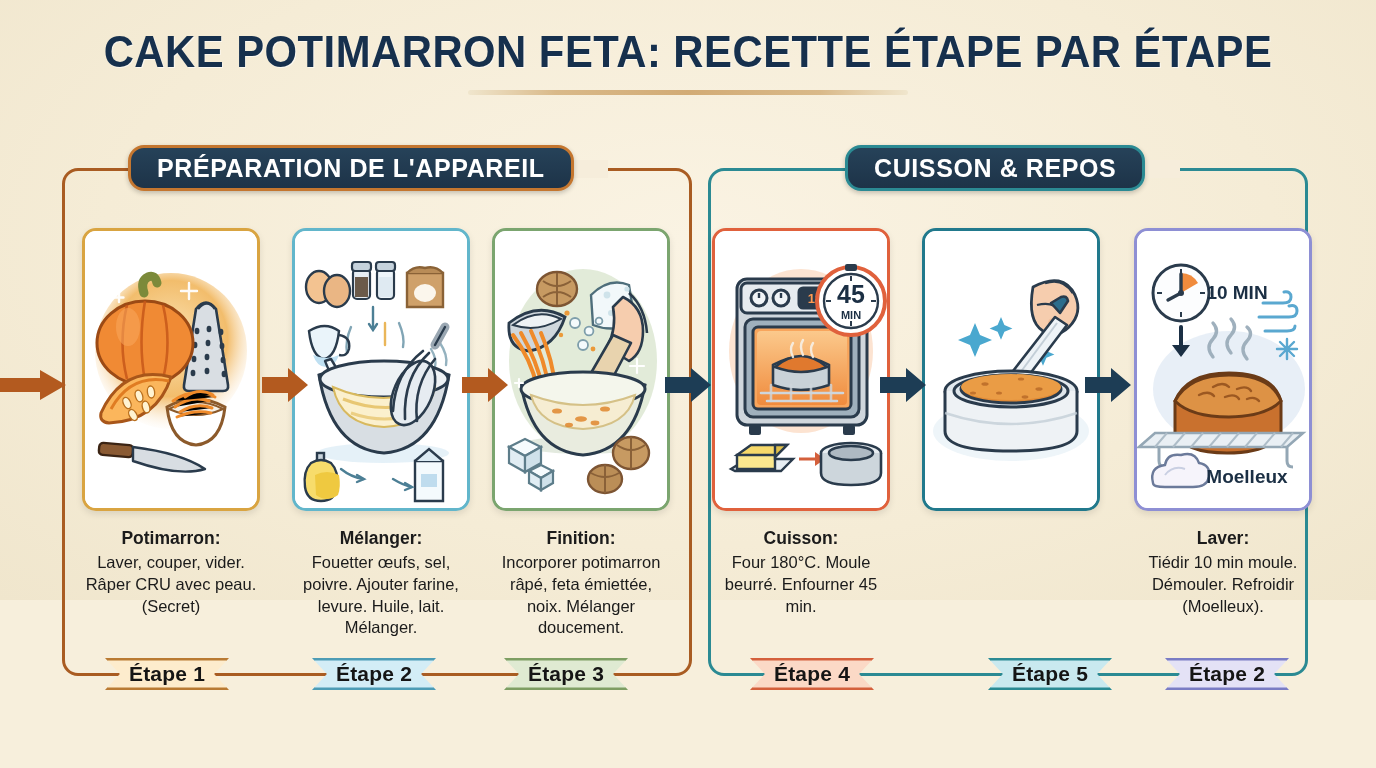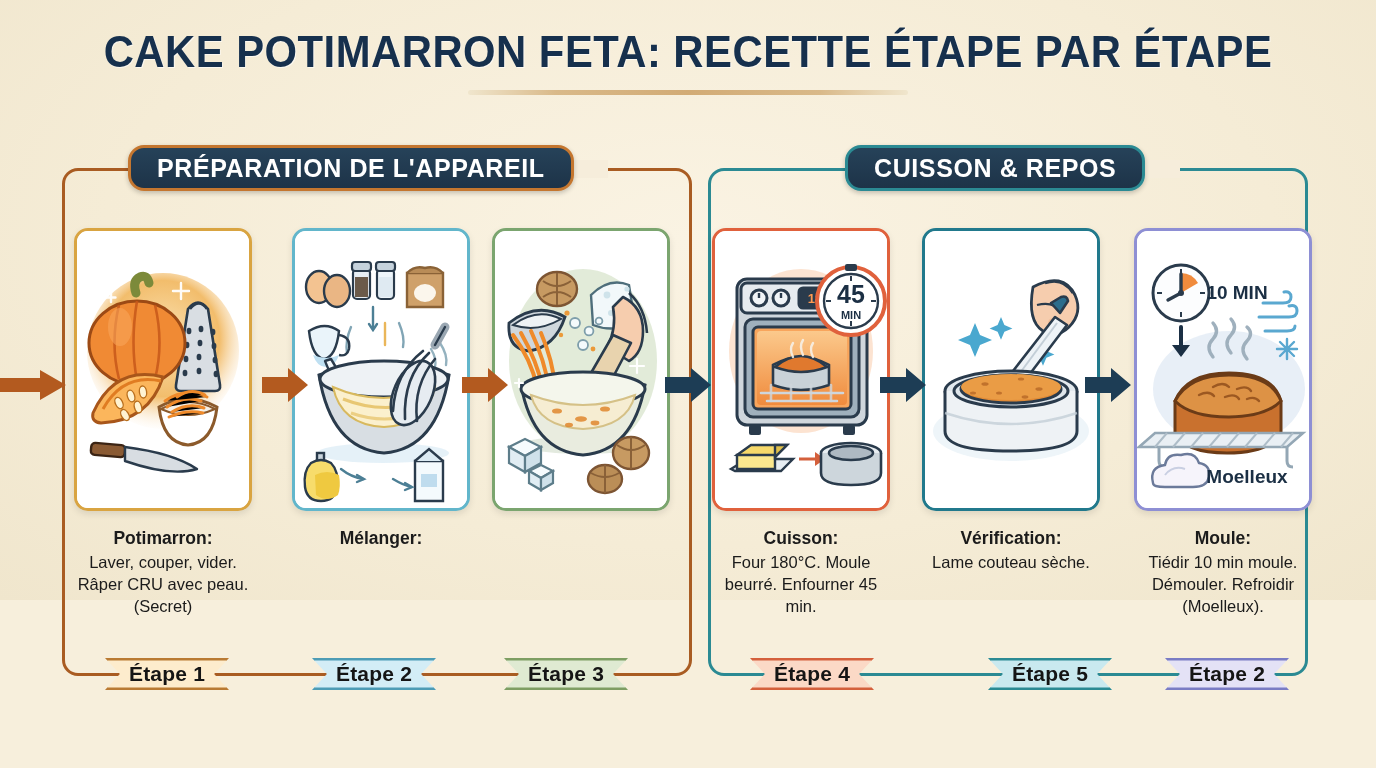--- a/index.html
+++ b/index.html
@@ -142,21 +142,21 @@
   <div class="section-pill" id="pill-1">PRÉPARATION DE L'APPAREIL</div>
   <div class="section-pill" id="pill-2">CUISSON &amp; REPOS</div>
 
   <div class="lead-arrow">
     <svg viewBox="0 0 66 30" width="66" height="30">
       <path d="M0 8 H40 V0 L66 15 L40 30 V22 H0 Z" fill="#b35a1f"></path>
     </svg>
   </div>
 
   <div id="steps-host">
-      <div class="step" style="left: 74px;">
+      <div class="step" style="left: 82px;">
         <div class="card" style="border-color: rgb(217, 164, 65);">
           <svg class="card-art" viewBox="0 0 172 277" width="172" height="277">
       <defs>
               <radialGradient id="g1" cx="50%" cy="42%" r="62%">
         <stop offset="0%" stop-color="#fbe3b4"></stop>
                 <stop offset="60%" stop-color="#f2bd6c"></stop>
                 <stop offset="100%" stop-color="#fff" stop-opacity="0"></stop>
       </radialGradient>
             </defs>
       <rect width="172" height="277" fill="#fff"></rect>
@@ -293,21 +293,21 @@
         <rect x="126" y="243" width="16" height="13" fill="#bfdcee" stroke="none"></rect>
       </g>
       <g stroke="#4c7f95" stroke-width="2.4" fill="none" stroke-linecap="round">
         <path d="M46 238 q10 8 22 10"></path>
               <path d="M62 244 l7 4 l-7 3"></path>
         <path d="M98 248 q10 6 18 8"></path>
               <path d="M110 252 l7 4 l-7 3"></path>
       </g>
           </svg>
         </div>
-        <div class="step-text"><span class="step-title">Mélanger:</span></div>
+        <div class="step-text"><span class="step-title">Mélanger:</span><span>Fouetter œufs, sel, poivre. Ajouter farine, levure. Huile, lait. Mélanger.</span></div>
       </div>
       <div class="step" style="left: 492px;">
         <div class="card" style="border-color: rgb(123, 165, 111);">
           <svg class="card-art" viewBox="0 0 172 277" width="172" height="277">
       <rect width="172" height="277" fill="#fff"></rect>
       <ellipse cx="88" cy="130" rx="74" ry="92" fill="#dde7d2" opacity=".85"></ellipse>
 
       <g stroke="#7d5533" stroke-width="2.4">
         <ellipse cx="62" cy="58" rx="20" ry="17" fill="#c79a62"></ellipse>
         <path d="M62 42 v32 M48 50 q14 10 28 0 M48 66 q14-10 28 0" fill="none" stroke="#8a6138" stroke-width="2"></path>
@@ -379,20 +379,21 @@
         <ellipse cx="136" cy="222" rx="18" ry="16" fill="#c79a62"></ellipse>
         <path d="M136 206 v32 M122 214 q14 10 28 0" fill="none" stroke="#8a6138" stroke-width="2"></path>
         <ellipse cx="110" cy="248" rx="17" ry="14" fill="#bb8e57"></ellipse>
         <path d="M110 234 v28 M96 242 q14 8 28 0" fill="none" stroke="#8a6138" stroke-width="2"></path>
       </g>
       <g stroke="#fff" stroke-width="2.2" stroke-linecap="round">
         <path d="M142 128 v14 M135 135 h14 M24 148 v8 M20 152 h8"></path>
       </g>
           </svg>
         </div>
+        <div class="step-text"><span class="step-title">Finition:</span><span>Incorporer potimarron râpé, feta émiettée, noix. Mélanger doucement.</span></div>
       </div>
       <div class="step" style="left: 712px;">
         <div class="card" style="border-color: rgb(224, 97, 60);">
           <svg class="card-art" viewBox="0 0 172 277" width="172" height="277">
       <rect width="172" height="277" fill="#fff"></rect>
       <ellipse cx="86" cy="120" rx="72" ry="82" fill="#fbdcc6" opacity=".8"></ellipse>
 
       <g stroke="#2a3b4c" stroke-width="3">
         <rect x="22" y="48" width="130" height="146" rx="10" fill="#cfd6dc"></rect>
         <rect x="26" y="52" width="122" height="30" rx="6" fill="#e6ebef"></rect>
@@ -498,21 +499,20 @@
         <ellipse cx="60" cy="153" rx="3.6" ry="1.8"></ellipse>
               <ellipse cx="96" cy="148" rx="3.2" ry="1.6"></ellipse>
         <ellipse cx="114" cy="158" rx="3.6" ry="1.8"></ellipse>
               <ellipse cx="74" cy="162" rx="3" ry="1.6"></ellipse>
         <ellipse cx="100" cy="166" rx="3.4" ry="1.7"></ellipse>
               <ellipse cx="48" cy="162" rx="3" ry="1.5"></ellipse>
       </g>
       <path d="M20 182 q66 22 132 0" fill="none" stroke="#c3ced7" stroke-width="2.4" opacity=".8"></path>
           </svg>
         </div>
-        <div class="step-text"><span class="step-title">Vérification:</span><span>Lame couteau sèche.</span></div>
       </div>
       <div class="step" style="left: 1122px; margin-left: 12px;">
         <div class="card" style="border-color: rgb(142, 143, 212);">
           <svg class="card-art" viewBox="0 0 172 277" width="172" height="277">
       <rect width="172" height="277" fill="#fff"></rect>
       <ellipse cx="92" cy="158" rx="76" ry="58" fill="#e4ecf6" opacity=".85"></ellipse>
 
       <g stroke="#2a3b4c" stroke-width="3">
         <circle cx="44" cy="62" r="28" fill="#fcfdfe"></circle>
         <path d="M44 62 l0-20 a20 20 0 0 1 17 10 z" fill="#f08b3d" stroke="none"></path>
@@ -564,21 +564,21 @@
         <path d="M22 216 v14 q0 6 6 6 M150 216 v14 q0 6 6 6" fill="none" stroke-width="3"></path>
       </g>
 
       <g stroke="#6b7a9a" stroke-width="2.4">
         <path d="M16 252 q-4-16 12-18 q2-12 16-10 q14-4 18 8 q12 2 10 14 q-2 10-16 10 h-28 q-12 0-12-4z" fill="#f6f4fb"></path>
         <path d="M28 244 q8-10 20-6" fill="none" stroke="#c9cfe2" stroke-width="2"></path>
       </g>
       <text x="110" y="252" font-family="Liberation Sans, sans-serif" font-size="19" font-weight="bold" fill="#1b2f44" text-anchor="middle">Moelleux</text>
           </svg>
         </div>
-        <div class="step-text"><span class="step-title">Moule:</span><span>Tiédir 10 min moule. Démouler. Refroidir (Moelleux).</span></div>
+        <div class="step-text"><span class="step-title">Laver:</span><span>Tiédir 10 min moule. Démouler. Refroidir (Moelleux).</span></div>
       </div>
     </div>
 
 <div class="ribbon" style="left: 105px; background: rgb(253, 236, 205); box-shadow: rgb(185, 122, 51) 0px 0px 0px 2.5px inset;">
       <span>Étape 1</span>
     </div>
     <div class="ribbon" style="left: 312px; background: rgb(211, 237, 246); box-shadow: rgb(77, 156, 181) 0px 0px 0px 2.5px inset; align-items: center;">
       <span>Étape 2</span>
     </div>
     <div class="ribbon" style="left: 504px; background: rgb(223, 234, 210); box-shadow: rgb(126, 158, 99) 0px 0px 0px 2.5px inset;">

